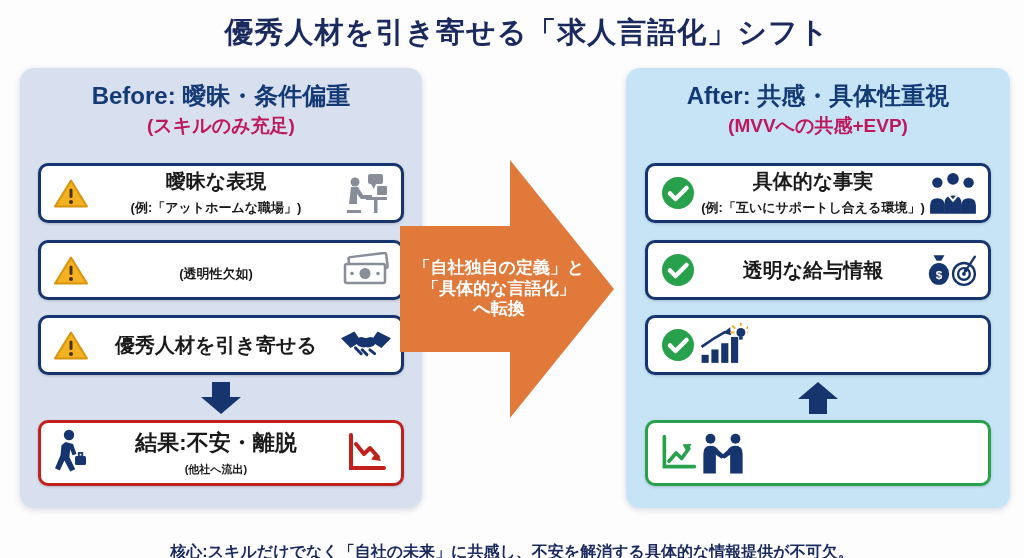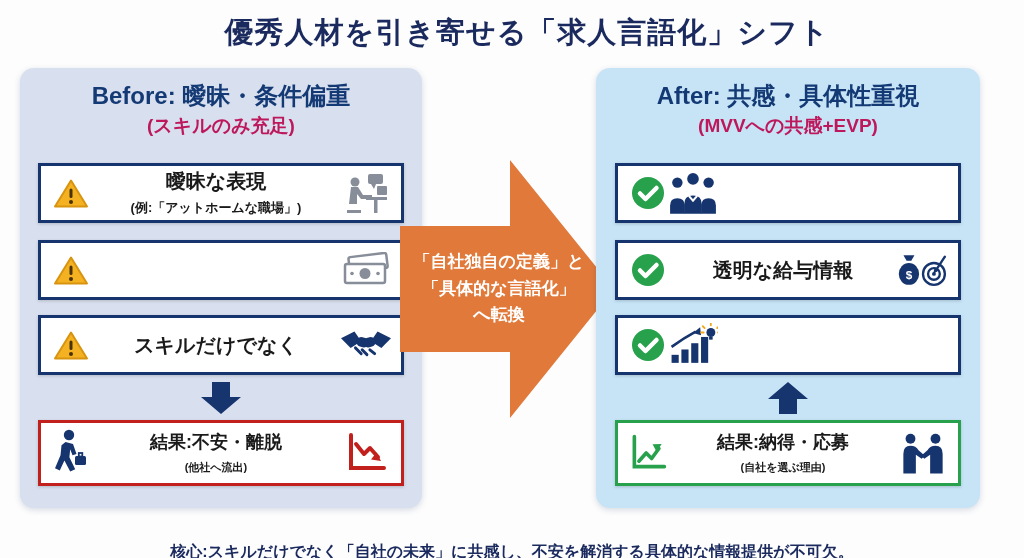--- a/index.html
+++ b/index.html
@@ -10,58 +10,58 @@
   html,body{background:#fff;}
   body{font-family:"Liberation Sans","DejaVu Sans",sans-serif;}
   .canvas{position:relative;width:1024px;height:558px;background:#fdfdfd;overflow:hidden;}
 
   .main-title{position:absolute;left:0;top:13px;width:100%;text-align:center;
     font-size:29px;font-weight:800;color:var(--title-navy);letter-spacing:1px;margin-left:15px;}
 
   .panel{position:absolute;top:68px;height:440px;border-radius:14px;
     box-shadow:0 2px 6px rgba(40,60,110,.18);}
   .panel-before{left:20px;width:402px;background:var(--before-bg);}
-  .panel-after{left:596px;width:384px;background:var(--after-bg);}
+  .panel-after{left:626px;width:384px;background:var(--after-bg);}
 
   .panel-heading{position:absolute;top:14px;left:0;width:100%;text-align:center;
     font-size:24px;font-weight:800;color:#143a75;line-height:1.2;}
   .panel-subheading{position:absolute;top:45px;left:0;width:100%;text-align:center;
     font-size:19px;font-weight:700;color:#be185d;}
 
   .row{position:absolute;height:60px;background:#fff;border:3px solid var(--navy);
-    border-radius:0;display:flex;align-items:center;padding:0 10px;
+    border-radius:10px;display:flex;align-items:center;padding:0 10px;
     box-shadow:0 1px 3px rgba(0,0,0,.18);}
   .panel-before .row{left:18px;width:366px;}
   .panel-after  .row{left:19px;width:346px;}
   .row-1{top:95px;} .row-2{top:172px;} .row-3{top:247px;}
 
   .result-row{top:352px;height:66px;}
   .result-red{border-color:var(--red);}
   .result-green{border-color:var(--green);}
 
   .row-text{flex:1;text-align:center;line-height:1.15;padding:0 2px;}
   .row-title{font-size:20px;font-weight:800;color:var(--ink);}
   .row-sub{font-size:13px;font-weight:600;color:var(--ink);margin-top:8px;}
   .row-sub:empty{display:none;}
-  .result-row .row-title{font-size:18px;}
+  .result-row .row-title{font-size:22px;}
   .result-row .row-sub{font-size:11px;font-weight:700;}
 
   .ic{display:flex;align-items:center;justify-content:center;flex:0 0 auto;}
   .ic svg{display:block;}
   .ic-left{width:40px;height:44px;}
   .ic-right{width:50px;height:48px;}
 
   .v-arrow{position:absolute;top:314px;left:50%;transform:translateX(-50%);width:40px;height:32px;}
   .v-arrow polygon{fill:var(--navy);}
 
   .center-arrow{position:absolute;left:400px;top:160px;width:214px;height:258px;}
   .center-arrow svg{position:absolute;inset:0;width:100%;height:100%;}
   .center-arrow polygon{fill:var(--orange);}
   .center-arrow-text{position:absolute;inset:0;display:flex;flex-direction:column;
-    align-items:center;justify-content:center;padding-right:16px;gap:6px;
+    align-items:center;justify-content:center;padding-right:16px;
     color:#fff;font-size:17px;font-weight:800;text-align:center;line-height:1.2;}
 
   .footer-note{position:absolute;left:0;top:542px;width:100%;text-align:center;
     font-size:16px;font-weight:700;color:var(--title-navy);}
 </style>
 </head>
 <body>
 
 <div class="canvas">
 
@@ -99,20 +99,21 @@
 
     <div class="row row-2">
       <span class="ic ic-left">
           <svg width="36" height="33" viewBox="0 0 36 32">
             <path d="M18 3 L34 29 H2 Z" fill="#f4b223" stroke="#d8940f" stroke-width="2" stroke-linejoin="round"></path>
             <rect x="16.5" y="11" width="3" height="9.5" rx="1.5" fill="#4a3205"></rect>
             <circle cx="18" cy="24.5" r="2" fill="#4a3205"></circle>
           </svg>
         </span>
       <div class="row-text">
+        <div class="row-sub">(透明性欠如)</div>
       </div>
       <span class="ic ic-right">
           <svg width="50" height="36" viewBox="0 0 50 36">
             <rect x="8" y="3" width="38" height="15" rx="2" fill="#fff" stroke="#878d99" stroke-width="2.5" transform="rotate(-7 27 10)"></rect>
             <rect x="4" y="12" width="40" height="19" rx="2" fill="#fff" stroke="#878d99" stroke-width="2.5"></rect>
             <circle cx="24" cy="21.5" r="5.5" fill="#878d99"></circle>
             <circle cx="11" cy="21.5" r="1.8" fill="#878d99"></circle>
             <circle cx="37" cy="21.5" r="1.8" fill="#878d99"></circle>
           </svg>
         </span>
@@ -120,21 +121,21 @@
 
     <div class="row row-3">
       <span class="ic ic-left">
           <svg width="36" height="33" viewBox="0 0 36 32">
             <path d="M18 3 L34 29 H2 Z" fill="#f4b223" stroke="#d8940f" stroke-width="2" stroke-linejoin="round"></path>
             <rect x="16.5" y="11" width="3" height="9.5" rx="1.5" fill="#4a3205"></rect>
             <circle cx="18" cy="24.5" r="2" fill="#4a3205"></circle>
           </svg>
         </span>
       <div class="row-text">
-        <div class="row-title">スキルだけでなく</div>
+        <div class="row-title">優秀人材を引き寄せる</div>
 
       </div>
       <span class="ic ic-right">
           <svg width="52" height="34" viewBox="0 0 52 32">
             <path d="M0 9 L14 2 l7 10 -11 7z" fill="#16346e"></path>
             <path d="M52 9 L38 2 l-7 10 11 7z" fill="#16346e"></path>
             <rect x="16" y="8" width="13" height="10" rx="5" fill="#16346e" transform="rotate(16 22 13)"></rect>
             <rect x="23" y="8" width="13" height="10" rx="5" fill="#16346e" transform="rotate(-16 30 13)"></rect>
             <path d="M15 19 l6 6 M22 21 l5 5 M30 21 l5 4" stroke="#16346e" stroke-width="3" stroke-linecap="round"></path>
           </svg>
@@ -183,20 +184,24 @@
     <div class="panel-heading">After: 共感・具体性重視</div>
     <div class="panel-subheading">(MVVへの共感+EVP)</div>
 
     <div class="row row-1">
       <span class="ic ic-left">
           <svg width="36" height="36" viewBox="0 0 36 36">
             <circle cx="18" cy="18" r="16" fill="#27a14c"></circle>
             <path d="M10 18.5 l5.5 5.5 L26.5 13" stroke="#fff" stroke-width="4.5" fill="none" stroke-linecap="round" stroke-linejoin="round"></path>
           </svg>
         </span>
+      <div class="row-text">
+        <div class="row-title">具体的な事実</div>
+        <div class="row-sub">(例:「互いにサポートし合える環境」)</div>
+      </div>
       <span class="ic ic-right">
           <svg width="50" height="42" viewBox="0 0 48 40">
             <circle cx="9" cy="10" r="5" fill="#16346e"></circle>
             <path d="M2 40 v-8 q0-7 7-7 t7 7 v8z" fill="#16346e"></path>
             <circle cx="39" cy="10" r="5" fill="#16346e"></circle>
             <path d="M32 40 v-8 q0-7 7-7 t7 7 v8z" fill="#16346e"></path>
             <circle cx="24" cy="6.5" r="5.6" fill="#16346e"></circle>
             <path d="M15.5 40 v-9 q0-8.5 8.5-8.5 t8.5 8.5 v9z" fill="#16346e"></path>
             <path d="M20 22.8 l4 4.6 4-4.6" stroke="#fff" stroke-width="2" fill="none"></path>
           </svg>
@@ -254,24 +259,20 @@
     </svg>
 
     <div class="row result-row result-green">
       <span class="ic ic-left">
           <svg width="44" height="44" viewBox="0 0 44 44">
             <path d="M7 4 v33 h33" stroke="#27a14c" stroke-width="4" fill="none" stroke-linecap="round"></path>
             <path d="M12 31 l8-9 6 6 8-11" stroke="#27a14c" stroke-width="4" fill="none" stroke-linecap="round" stroke-linejoin="round"></path>
             <path d="M37 12 l-10 0.5 4.5 8z" fill="#27a14c"></path>
           </svg>
         </span>
-      <div class="row-text">
-        <div class="row-title">結果:納得・応募</div>
-        <div class="row-sub">(自社を選ぶ理由)</div>
-      </div>
       <span class="ic ic-right">
           <svg width="56" height="48" viewBox="0 0 56 46">
             <circle cx="14" cy="7" r="5.5" fill="#16346e"></circle>
             <path d="M6 46 V24 q0-9 8-9 6 0 9 5 l7 6 -3.5 3.5 -6.5-4.5 V46z" fill="#16346e"></path>
             <circle cx="42" cy="7" r="5.5" fill="#16346e"></circle>
             <path d="M50 46 V24 q0-9 -8-9 -6 0-9 5 l-7 6 3.5 3.5 6.5-4.5 V46z" fill="#16346e"></path>
           </svg>
         </span>
     </div>
   </div>

